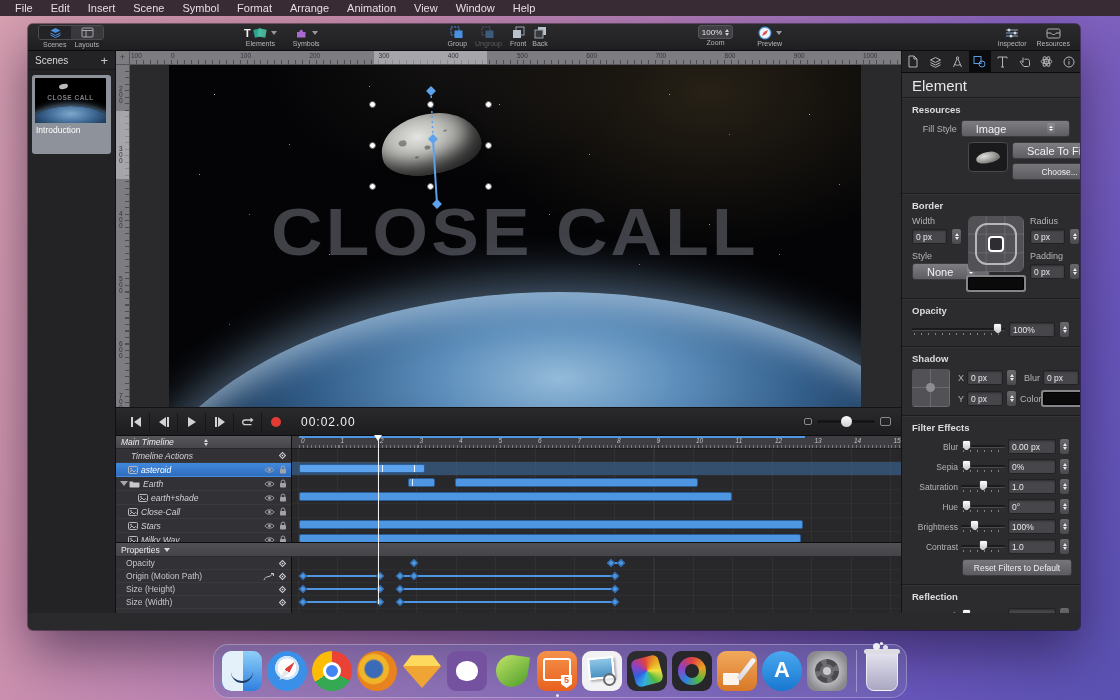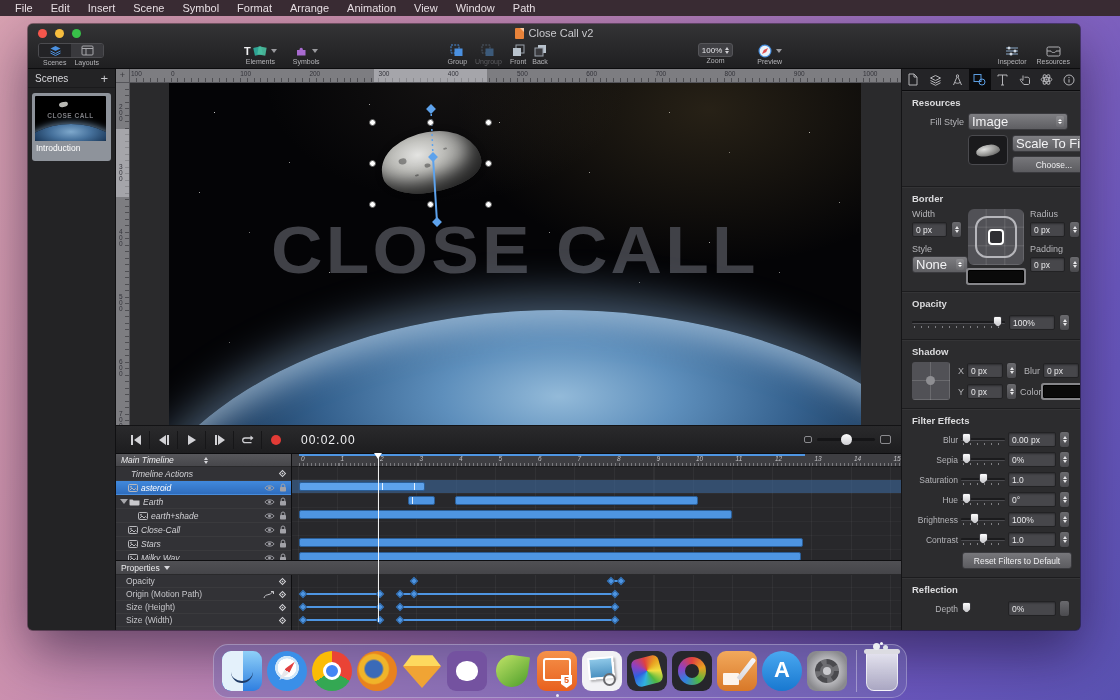--- a/index.html
+++ b/index.html
@@ -39,21 +39,21 @@
   .mini-ud i{width:0;height:0;border-left:2.5px solid transparent;border-right:2.5px solid transparent;display:block;}
   .mini-ud .u{border-bottom:3px solid #cfcfd3;} .mini-ud .d{border-top:3px solid #cfcfd3;}
   .sp{flex:none;}
   
   .main{display:flex;height:562px;}
   
   .scenes{width:87px;flex:none;background:#232325;border-right:1px solid #101012;display:flex;flex-direction:column;}
   .scenes-header{height:18px;display:flex;align-items:center;padding:0 7px;border-bottom:1px solid #1a1a1c;}
   .scenes-title{font-size:10px;color:#d8d8dc;flex:1;}
   .scenes-add{font-size:13px;color:#c8c8cc;}
-  .scene-card{margin:5px 4px;background:#8e939b;border-radius:3px;padding:3px 3px 7px;}
+  .scene-card{margin:5px 4px;background:#8e939b;border-radius:3px;padding:3px 3px 18px;}
   .scene-thumb{width:71px;height:45px;background:#000;border-radius:1px;position:relative;overflow:hidden;}
   .th-text{position:absolute;left:0;right:0;top:16px;text-align:center;font-size:6.5px;font-weight:bold;
     letter-spacing:.5px;color:#7e7e82;}
   .th-earth{position:absolute;left:-12px;top:28px;width:96px;height:52px;border-radius:50%;
     background:radial-gradient(ellipse 60% 45% at 50% 15%,#7ea8cc 0%,#46719c 35%,#1c3a5c 70%);
     box-shadow:0 -2px 6px rgba(150,190,230,.6);}
   .th-ast{position:absolute;left:24px;top:6px;width:9px;height:5px;background:#b8b8b4;border-radius:50% 40% 55% 45%;transform:rotate(-10deg);}
   .scene-name{font-size:8.5px;color:#fff;padding:2px 1px 1px;}
   
   .canvas-col{flex:1;display:flex;flex-direction:column;min-width:0;}
@@ -165,21 +165,21 @@
   .sec-h{font-size:9.5px;font-weight:bold;color:#dcdcde;margin-bottom:5px;}
   .irow{display:flex;align-items:center;margin-bottom:5px;gap:4px;}
   .lbl{font-size:9px;color:#b4b4b8;text-align:right;}
   .field{height:13px;background:#47474b;border:1px solid #222224;border-radius:2px;font-size:8.5px;color:#e8e8ea;
     display:flex;align-items:center;padding:0 3px;box-shadow:inset 0 1px 2px rgba(0,0,0,.4);}
   .stepper{width:9px;height:15px;background:linear-gradient(#6a6a6e,#4a4a4e);border:1px solid #2a2a2c;border-radius:3px;
     display:flex;flex-direction:column;align-items:center;justify-content:center;gap:1px;flex:none;}
   .stepper i{width:0;height:0;border-left:2.5px solid transparent;border-right:2.5px solid transparent;display:block;}
   .stepper .u{border-bottom:3px solid #e8e8ea;} .stepper .d{border-top:3px solid #e8e8ea;}
   .select{height:15px;background:linear-gradient(#7e7e82,#5e5e62);border:1px solid #3a3a3e;border-radius:3px;
-    display:flex;align-items:center;font-size:13px;color:#f2f2f4;padding:0 3px;}
+    display:flex;align-items:center;font-size:11px;color:#f2f2f4;padding:0 14px;}
   .select .sv{flex:1;white-space:nowrap;overflow:hidden;}
   .sel-step{width:8px;height:11px;background:linear-gradient(#8e8e92,#6a6a6e);border-radius:2px;
     display:flex;flex-direction:column;align-items:center;justify-content:center;gap:1px;flex:none;}
   .sel-step i{width:0;height:0;border-left:2px solid transparent;border-right:2px solid transparent;display:block;}
   .sel-step .u{border-bottom:2.5px solid #fff;} .sel-step .d{border-top:2.5px solid #fff;}
   .btn{height:15px;background:linear-gradient(#77777b,#5c5c60);border:1px solid #3a3a3e;border-radius:3px;
     font-size:8.5px;color:#efeff1;display:flex;align-items:center;justify-content:center;}
   .bg-thumb{width:38px;height:28px;background:#1a1a1c;border:1px solid #4a4a4e;border-radius:4px;position:relative;flex:none;}
   .bg-thumb .blob{position:absolute;left:7px;top:9px;width:24px;height:11px;transform:rotate(-10deg);
     background:radial-gradient(ellipse at 35% 35%,#e0e0de,#8a8a88 60%,#4e4e4e);border-radius:52% 48% 55% 45%/58% 62% 42% 40%;}
@@ -280,35 +280,24 @@
       <span class="mi">File</span>
       <span class="mi">Edit</span>
       <span class="mi">Insert</span>
       <span class="mi">Scene</span>
       <span class="mi">Symbol</span>
       <span class="mi">Format</span>
       <span class="mi">Arrange</span>
       <span class="mi">Animation</span>
       <span class="mi">View</span>
       <span class="mi">Window</span>
-      <span class="mi">Path</span>
+      <span class="mi">Help</span>
     </div>
 
   <div class="window">
-    <div class="titlebar">
-      <div class="lights">
-        <div class="light red"></div>
-        <div class="light yellow"></div>
-        <div class="light green"></div>
-      </div>
-      <div class="title-wrap">
-        <span class="doc-icon"></span>
-        <span class="title-text">Close Call v2</span>
-      </div>
-    </div>
 
     <div class="toolbar">
       <div class="tb-item">
         <div class="seg">
           <div class="seg-cell sel">
             <svg width="13" height="11" viewBox="0 0 13 11">
                 <path d="M1.5 3.5L6.5 1 11.5 3.5 6.5 6z" fill="#4a90e0"></path>
                 <path d="M1.5 6L6.5 8.5 11.5 6" stroke="#4a90e0" fill="none"></path>
                 <path d="M1.5 8L6.5 10.5 11.5 8" stroke="#4a90e0" fill="none"></path>
               </svg>
@@ -915,20 +904,21 @@
             <div class="tab">
               <span class="icn">
                 <svg width="12" height="12" viewBox="0 0 12 12">
                   <circle cx="6" cy="6" r="5" stroke="currentColor" fill="none"></circle>
                   <circle cx="6" cy="3.6" r="0.7" fill="currentColor"></circle>
                   <path d="M6 5.2v3.4" stroke="currentColor"></path>
                 </svg>
               </span>
             </div>
           </div>
+        <div class="panel-title">Element</div>
 
         <div class="sec">
           <div class="sec-h">Resources</div>
           <div class="irow">
             <span class="lbl" style="width:52px">Fill Style</span>
             <div class="select" style="width:92px">
               <span class="sv">Image</span>
               <span class="sel-step">
                   <i class="u"></i>
                   <i class="d"></i>

